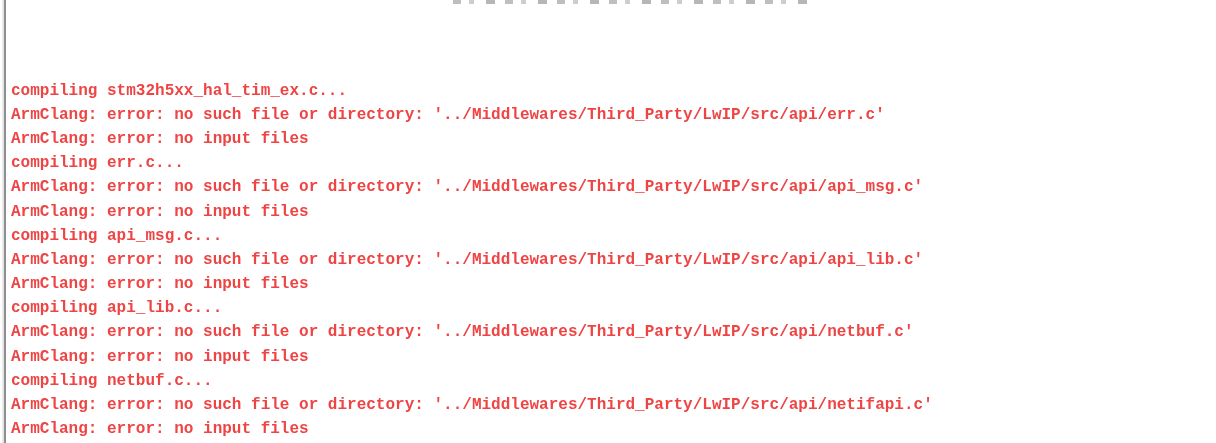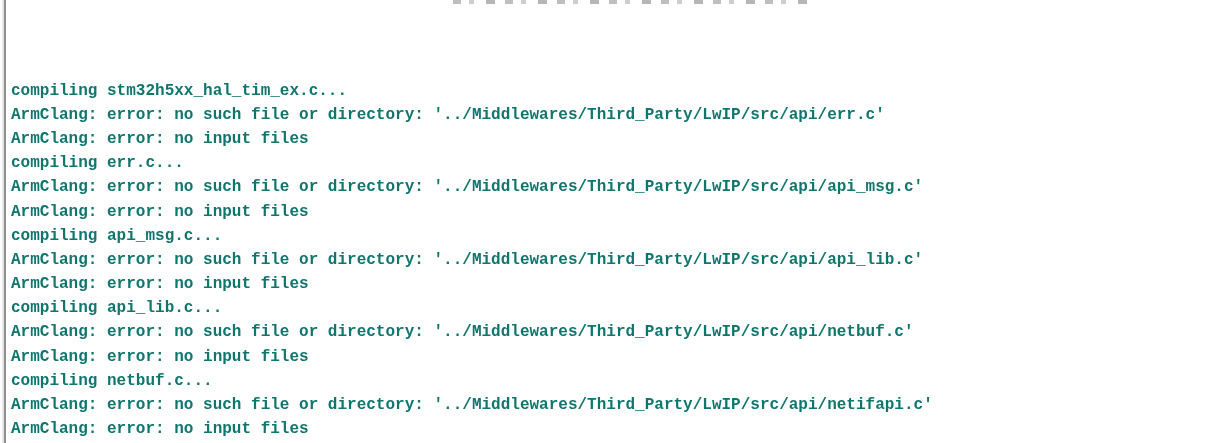--- a/index.html
+++ b/index.html
@@ -53,21 +53,21 @@
     position: absolute;
     left: 7px;
     top: 0;
     right: 0;
     bottom: 0;
     padding: 6px 0 0 4px;
     font-family: "Liberation Mono", "DejaVu Sans Mono", monospace;
     font-size: 16px;
     font-weight: bold;
     line-height: 24.2px;
-    color: #0f766e;
+    color: #ef4444;
     white-space: pre;
     overflow: hidden;
   }
   .console .line {
     height: 24.2px;
   }
 </style>
 </head>
 <body>
 

